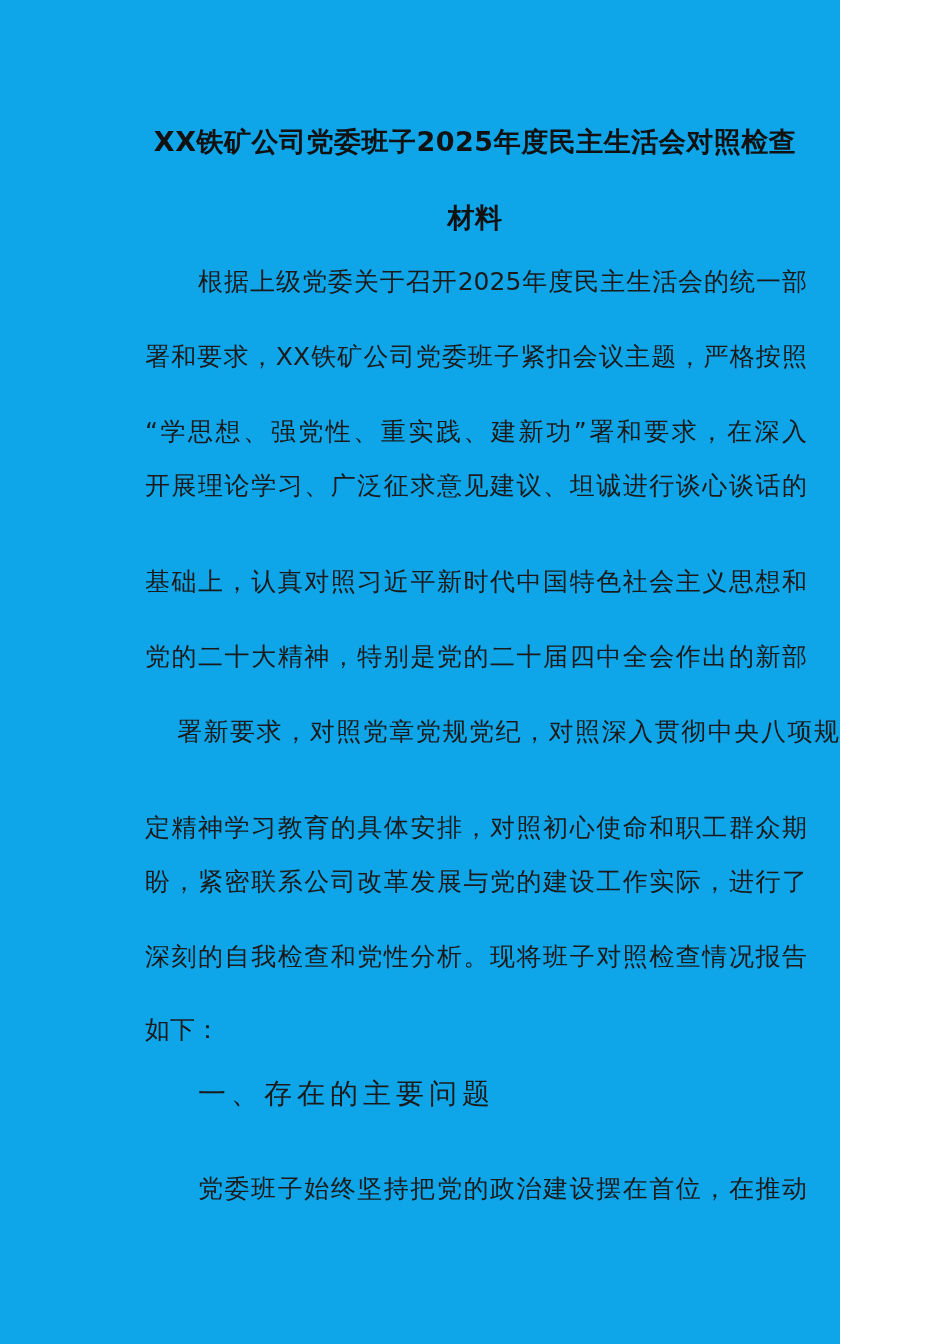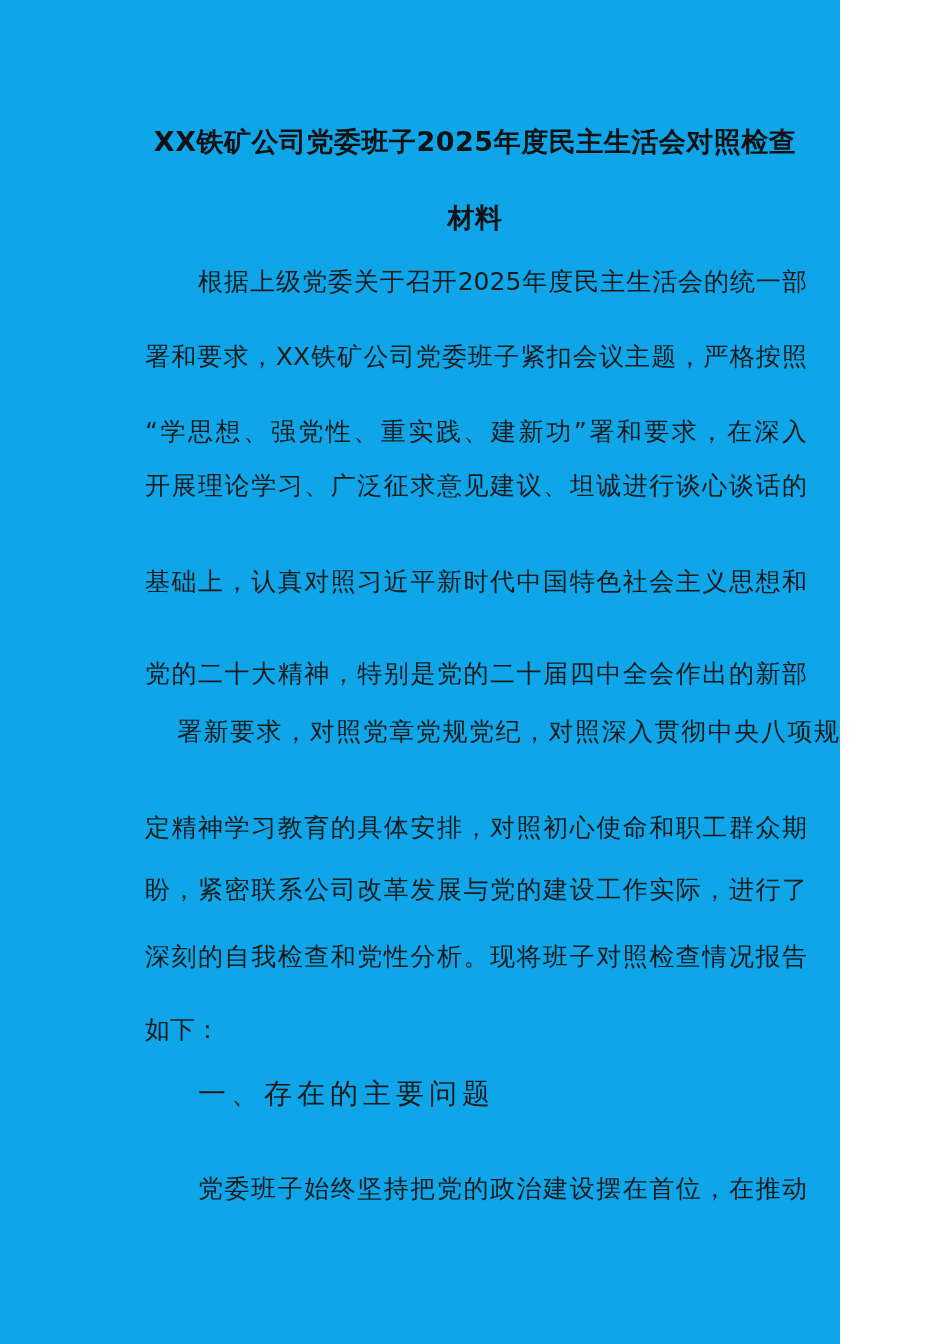--- a/index.html
+++ b/index.html
@@ -69,24 +69,24 @@
 
   <div class="title-line" style="top:122px;">XX铁矿公司党委班子2025年度民主生活会对照检查</div>
   <div class="title-line" style="top:198px;">材料</div>
 
   <div>
     <div class="body-line indent" style="top:262px;">根据上级党委关于召开2025年度民主生活会的统一部</div>
     <div class="body-line" style="top:337px;">署和要求，XX铁矿公司党委班子紧扣会议主题，严格按照</div>
     <div class="body-line" style="top:412px;">“学思想、强党性、重实践、建新功”署和要求，在深入</div>
     <div class="body-line" style="top:466px;">开展理论学习、广泛征求意见建议、坦诚进行谈心谈话的</div>
     <div class="body-line" style="top:562px;">基础上，认真对照习近平新时代中国特色社会主义思想和</div>
-    <div class="body-line" style="top:654px;">党的二十大精神，特别是党的二十届四中全会作出的新部</div>
+    <div class="body-line" style="top:637px;">党的二十大精神，特别是党的二十届四中全会作出的新部</div>
     <div class="body-line" style="top:712px;margin-left:32px;">署新要求，对照党章党规党纪，对照深入贯彻中央八项规</div>
     <div class="body-line" style="top:808px;">定精神学习教育的具体安排，对照初心使命和职工群众期</div>
-    <div class="body-line" style="top:862px;margin-top:8px;">盼，紧密联系公司改革发展与党的建设工作实际，进行了</div>
+    <div class="body-line" style="top:862px;">盼，紧密联系公司改革发展与党的建设工作实际，进行了</div>
     <div class="body-line" style="top:937px;">深刻的自我检查和党性分析。现将班子对照检查情况报告</div>
     <div class="body-line last" style="top:1010px;">如下：</div>
   </div>
 
   <div class="heading-line" style="top:1074px;">一、存在的主要问题</div>
 
   <div>
     <div class="body-line indent" style="top:1169px;">党委班子始终坚持把党的政治建设摆在首位，在推动</div>
   </div>
 

